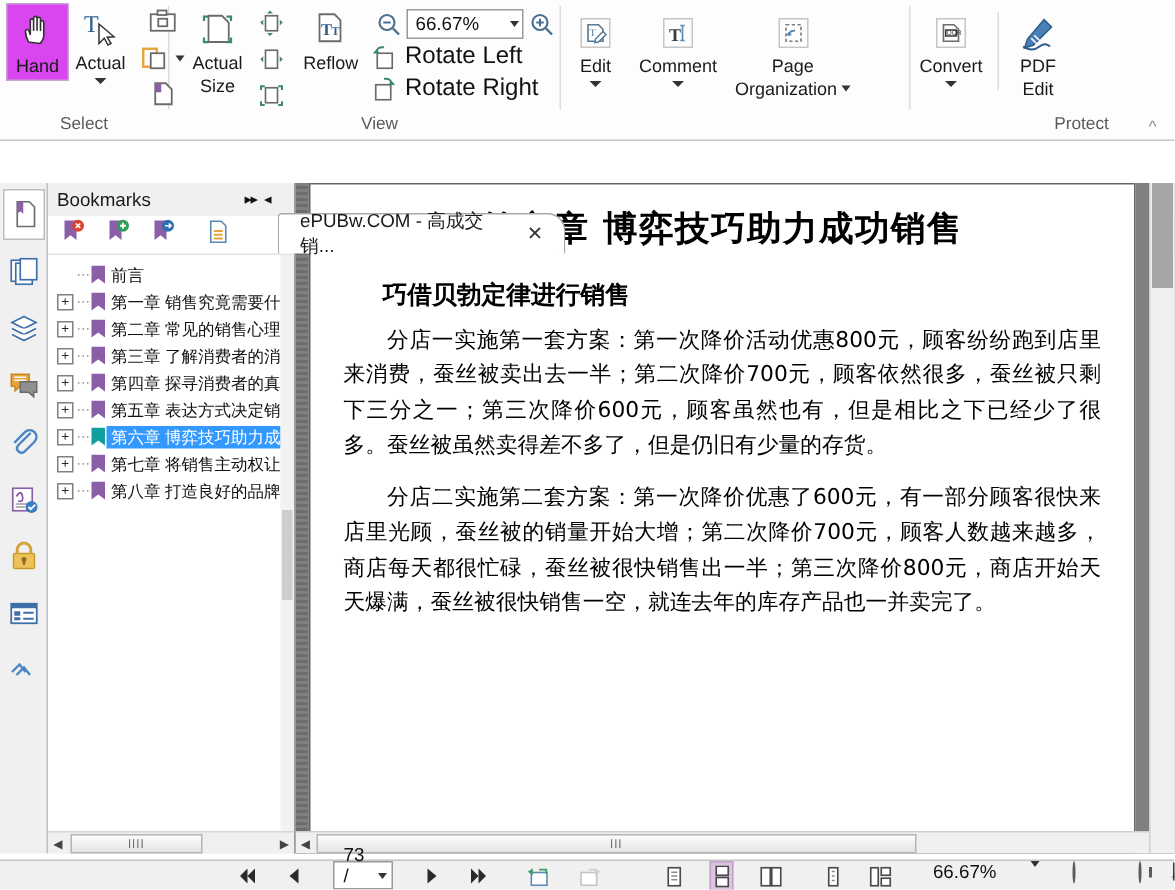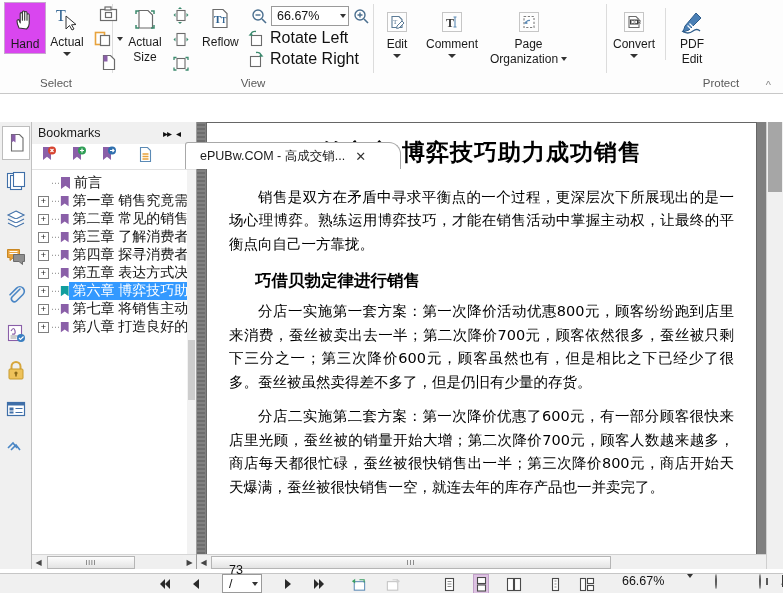--- a/index.html
+++ b/index.html
@@ -113,21 +113,21 @@
     padding-left: 6px; white-space: nowrap; cursor: default;
   }
   .bm-row .expander {
     width: 11px; height: 11px; border: 1px solid #808080; background: #fff;
     font-size: 9px; line-height: 9px; text-align: center; color: #222;
     margin-right: 2px; flex: none;
   }
   .bm-row .expander.none { border-color: transparent; background: transparent; }
   .bm-row .dots { width: 9px; color: #999; font-size: 9px; flex: none; letter-spacing: -1px; }
   .bm-row .bmlabel {
-    font-size: 14px; color: #111; padding-left: 3px;
+    font-size: 11px; color: #111; padding-left: 3px;
     overflow: hidden;
   }
   .bm-row.sel .bmlabel { background: #3399ff; color: #ffffff; }
   .bm-scroll-v {
     position: absolute; right: 0; top: 0; bottom: 0; width: 9px; background: #f2f2f2;
   }
   .bm-scroll-v .thumb { position: absolute; top: 170px; height: 60px; left: 1px; right: 1px;
     background: #cdcdcd; }
   .bm-hscroll {
     height: 15px; background: #f0f0f0; display: flex; align-items: center;
@@ -436,21 +436,21 @@
       </div>
       <div class="rgroup-label" style="margin-left:58px">Protect</div>
       <div class="collapse-arrow">^</div>
     </div>
   </div>
 
   <div class="tabbar">
     <div class="tab inactive" style="left:14px;width:125px">
       <span>Start</span>
     </div>
-    <div class="tab active" style="left:185px;width:216px">
+    <div class="tab active" style="left:185px;width:192px">
       <span>ePUBw.COM - 高成交销...</span>
       <span class="x">✕</span>
     </div>
     <div class="tabbar-caret"></div>
   </div>
 
   <div class="rail">
     <div class="rail-btn sel" style="position:absolute;top:4px">
       <svg width="22" height="22" viewBox="0 0 22 22">
         <path d="M6.5 2.5h8l3.5 3.5v13h-11.5z" fill="#fff" stroke="#6b6b6b" stroke-width="1.1"></path>
@@ -641,21 +641,20 @@
       </div>
       <span class="hs-arrow">▶</span>
     </div>
   </div>
 
   <div class="docarea">
     <div class="page-edge"></div>
     <div class="page">
       <div class="pagebody">
         <h1 class="doc-title">第六章  博弈技巧助力成功销售</h1>
-        <p class="doc-p">销售是双方在矛盾中寻求平衡点的一个过程，更深层次下所展现出的是一场心理博弈。熟练运用博弈技巧，才能在销售活动中掌握主动权，让最终的平衡点向自己一方靠拢。</p>
         <h2 class="doc-sub">巧借贝勃定律进行销售</h2>
         <p class="doc-p">分店一实施第一套方案：第一次降价活动优惠800元，顾客纷纷跑到店里来消费，蚕丝被卖出去一半；第二次降价700元，顾客依然很多，蚕丝被只剩下三分之一；第三次降价600元，顾客虽然也有，但是相比之下已经少了很多。蚕丝被虽然卖得差不多了，但是仍旧有少量的存货。</p>
         <p class="doc-p">分店二实施第二套方案：第一次降价优惠了600元，有一部分顾客很快来店里光顾，蚕丝被的销量开始大增；第二次降价700元，顾客人数越来越多，商店每天都很忙碌，蚕丝被很快销售出一半；第三次降价800元，商店开始天天爆满，蚕丝被很快销售一空，就连去年的库存产品也一并卖完了。</p>
       </div>
     </div>
 
     <div class="doc-hscroll">
       <span class="hs-arrow">◀</span>
       <div class="doc-hs-thumb">lll</div>
     </div>

